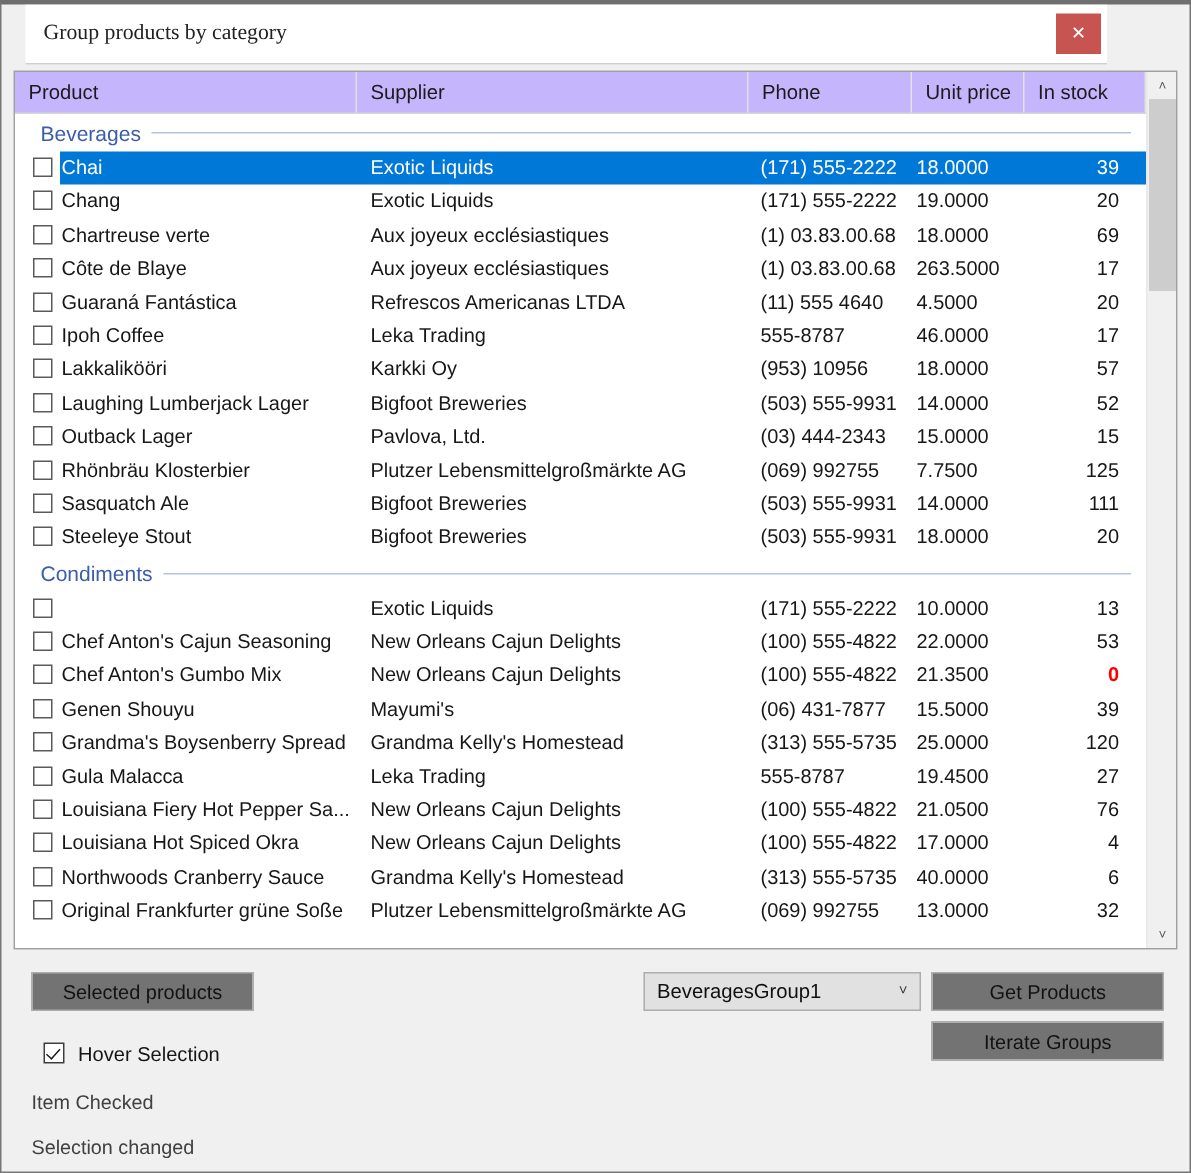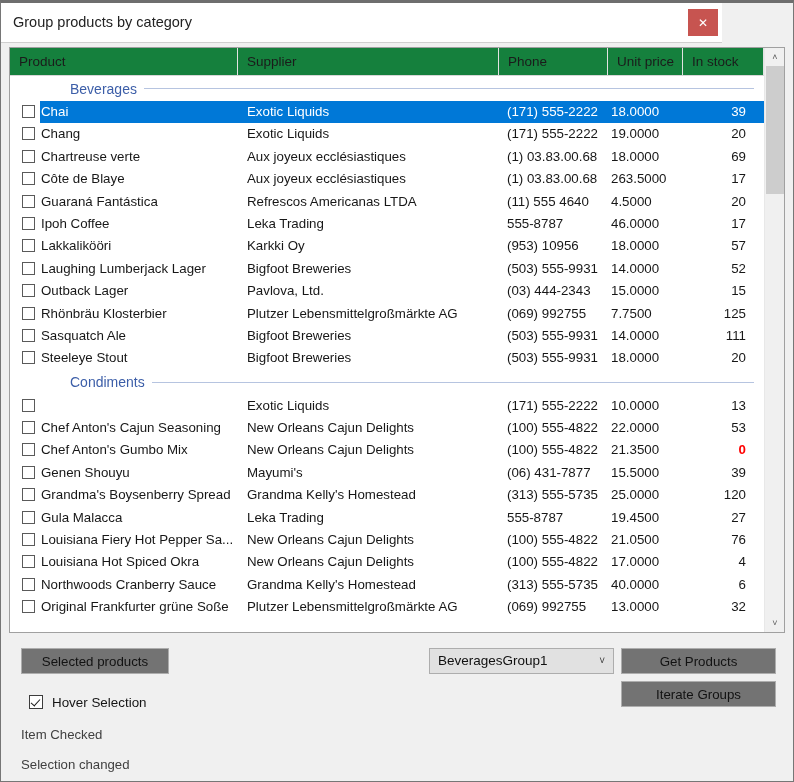--- a/index.html
+++ b/index.html
@@ -17,24 +17,25 @@
     width: 794px; height: 782px;
     background: #f0f0f0;
     border: 1px solid #767676;
     border-top: 3px solid #6e6e6e;
     overflow: hidden;
   }
 
   
   #titlebar {
     position: absolute;
-    left: 0; top: 0;
+    left: 16px; top: 0;
     width: 721px; height: 40px;
     background: #ffffff;
     border-bottom: 1px solid #cfcfcf;
+    font-family: Liberation Serif, serif;
   }
   #title-text {
     position: absolute;
     left: 12px; top: 11px;
     font-size: 14.5px;
     color: #222222;
     white-space: nowrap;
   }
   #close-button {
     position: absolute;
@@ -57,21 +58,21 @@
     width: 776px; height: 586px;
     background: #ffffff;
     border: 1px solid #a0a0a0;
     overflow: hidden;
   }
 
   #header-row {
     position: absolute;
     left: 0; top: 0;
     width: 774px; height: 28px;
-    background: #15803d;
+    background: #c4b5fd;
     border-bottom: 1px solid #d7d7d7;
   }
   .hdr {
     position: absolute;
     top: 0;
     height: 27px;
     font-size: 13.5px;
     color: #1b1b1b;
     display: flex;
     align-items: center;
@@ -88,21 +89,20 @@
     background: #ffffff;
     overflow: hidden;
   }
 
   .group-head {
     position: relative;
     height: 25px;
     display: flex;
     align-items: center;
     padding-left: 17px;
-    margin-left: 43px;
   }
   .group-head .gname {
     font-size: 14px;
     color: #3c5ea8;
     white-space: nowrap;
     padding-right: 7px;
   }
   .group-head .gline {
     flex: 1 1 auto;
     height: 1px;

